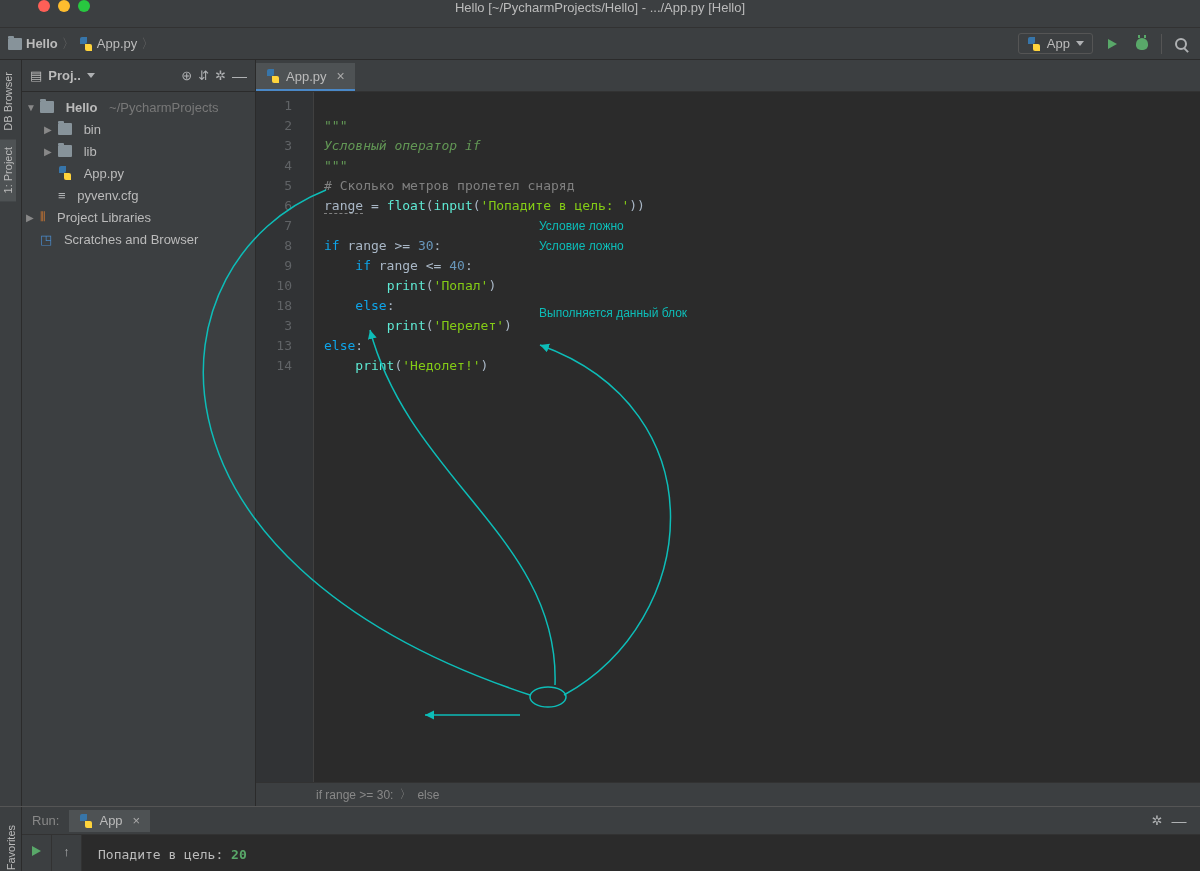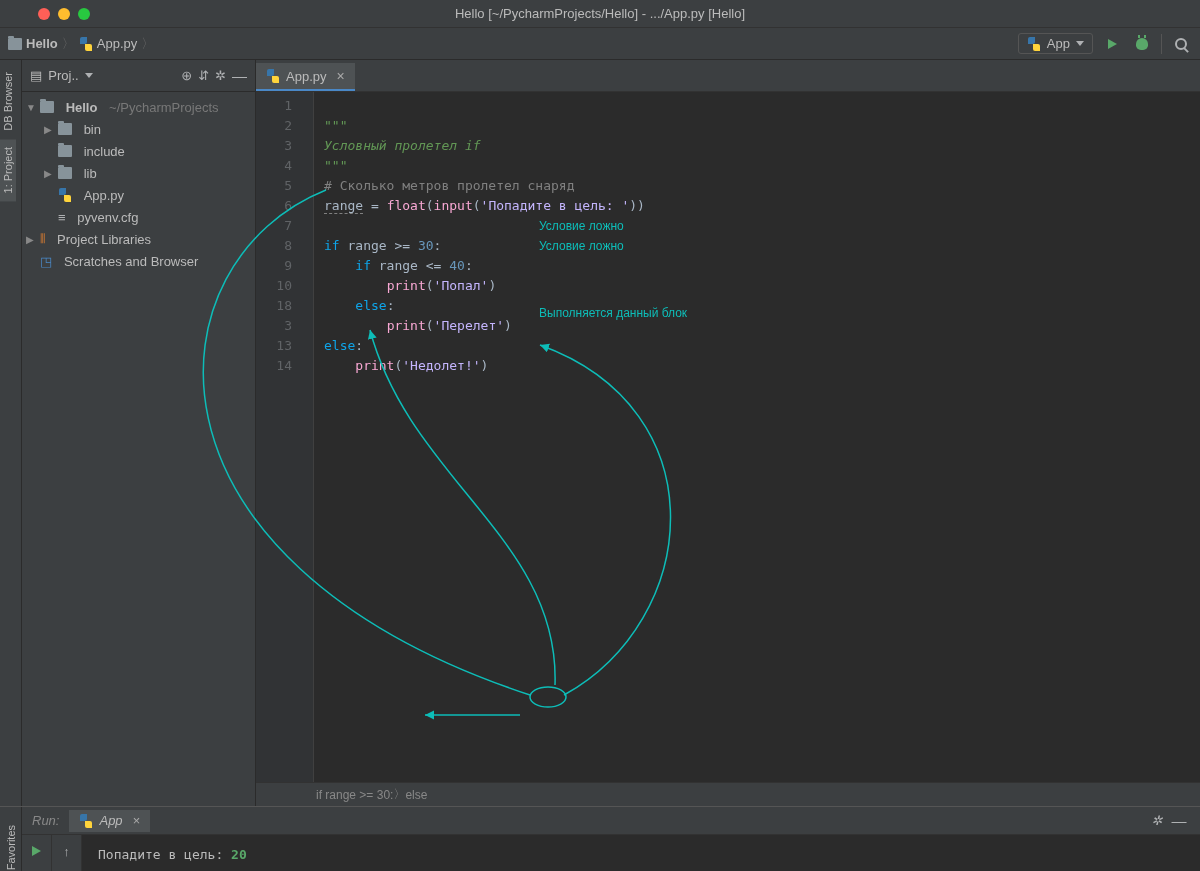--- a/index.html
+++ b/index.html
@@ -1,17 +1,17 @@
 <!DOCTYPE html>
 <html><head>
 <meta charset="utf-8">
 <style>
 * { margin:0; padding:0; box-sizing:border-box; }
 body { font-family: -apple-system, "Segoe UI", sans-serif; background:#3c3f41; color:#bbbbbb; font-size:13px; width:1200px; height:871px; overflow:hidden; }
-.title-bar { height:28px; background:#3c3f41; border-bottom:1px solid #323232; display:flex; align-items:center; position:relative;padding-left:28px; }
+.title-bar { height:28px; background:#3c3f41; border-bottom:1px solid #323232; display:flex; position:relative;padding-left:28px; }
 .traffic { display:flex; gap:8px; padding-left:10px; }
 .tl { width:12px; height:12px; border-radius:50%; }
 .tl.r{background:#ff5f57;} .tl.y{background:#ffbd2e;} .tl.g{background:#28c840;}
 .title-text { position:absolute; left:50%; transform:translateX(-50%); color:#bbb; font-size:13px; display:flex; align-items:center; gap:6px;}
 .nav-bar { height:32px; background:#3c3f41; border-bottom:1px solid #2b2b2b; display:flex; align-items:center; padding:0 8px; justify-content:space-between; }
 .nav-left { display:flex; align-items:center; gap:4px; }
 .crumb { display:flex; align-items:center; gap:4px; font-size:13px; color:#bbb; }
 .crumb .sep { color:#666; }
 .folder-ico { width:14px; height:12px; background:#87939a; border-radius:1px; display:inline-block; position:relative; }
 .folder-ico:before{content:"";position:absolute;top:-2px;left:0;width:6px;height:2px;background:#87939a;border-radius:1px 1px 0 0;}
@@ -26,42 +26,42 @@
 .bug-ico:before{content:"";position:absolute;width:2px;height:3px;background:#59a869;top:-3px;left:2px;box-shadow:6px 0 #59a869;}
 .search-ico { width:12px;height:12px;border:2px solid #afb1b3;border-radius:50%;position:relative;}
 .search-ico:after{content:"";position:absolute;width:2px;height:6px;background:#afb1b3;transform:rotate(-45deg);bottom:-5px;right:-2px;}
 .divider-v{width:1px;height:20px;background:#555;}
 .main { display:flex; height:746px; }
 .left-gutter { width:22px; background:#3c3f41; border-right:1px solid #2b2b2b; display:flex; flex-direction:column; justify-content:space-between; padding:4px 0;}
 .gutter-tab { writing-mode:vertical-rl; transform:rotate(180deg); font-size:11px; padding:8px 2px; color:#bbb; cursor:pointer; display:flex; align-items:center; gap:4px;}
 .gutter-tab.active{background:#4e5254;}
 .proj-panel { width:234px; background:#3c3f41; border-right:1px solid #2b2b2b; display:flex; flex-direction:column; }
 .proj-header { height:32px; border-bottom:1px solid #2b2b2b; display:flex; align-items:center; padding:0 8px; gap:6px; font-size:13px;}
-.proj-header .title{font-weight:normal;}
+.proj-header .title{font-weight:bold;}
 .proj-header .spacer{flex:1;}
 .proj-header .ico{color:#afb1b3;cursor:pointer;}
 .tree { padding:4px 0; font-size:13px; }
 .tree-row { display:flex; align-items:center; padding:2px 0 2px 4px; gap:4px; height:22px; white-space:nowrap; overflow:hidden;}
 .tree-row .arrow{width:10px;font-size:10px;color:#888;}
 .tree-row.d1{padding-left:22px;}
 .editor-area { flex:1; background:#2b2b2b; display:flex; flex-direction:column; position:relative;}
 .tab-bar { height:32px; background:#3c3f41; border-bottom:1px solid #323232; display:flex; align-items:flex-end;}
 .file-tab { height:28px; background:#4e5254; padding:0 10px; display:flex; align-items:center; gap:6px; font-size:13px; border-bottom:2px solid #4a88c7; position:relative;}
 .file-tab .close{color:#aaa; font-size:14px; margin-left:4px;}
 .code-area { flex:1; display:flex; font-family:"Menlo","Consolas",monospace; font-size:13px; line-height:20px; overflow:hidden; position:relative;}
 .gutter-ln { width:44px; background:#313335; text-align:right; padding:4px 8px 4px 4px; color:#606366; }
 .gutter-fold { width:14px; background:#313335; border-right:1px solid #404040;}
 .code-lines { padding:4px 10px; position:relative; white-space:pre;}
-.cm-str{color:#c4b5fd;} .cm-kw{color:#0ea5e9;} .cm-fn{color:#f9a8d4;} .cm-id{color:#a9b7c6;} .cm-cmt{color:#808080;} .cm-doc{color:#629755;font-style:italic;} .cm-num{color:#6897bb;}
+.cm-str{color:#84cc16;} .cm-kw{color:#0ea5e9;} .cm-fn{color:#5eead4;} .cm-id{color:#a9b7c6;} .cm-cmt{color:#808080;} .cm-doc{color:#629755;font-style:italic;} .cm-num{color:#6897bb;}
 .cm-und{border-bottom:1px dashed #808080;}
 .annot { position:absolute; color:#0dbdb8; font-size:12px; font-family:-apple-system,sans-serif;}
-.breadcrumb-bar { height:24px; background:#3c3f41; border-top:1px solid #323232; display:flex; align-items:center; padding-left:60px; font-size:12px; color:#888; }
+.breadcrumb-bar { height:24px; background:#3c3f41; border-top:1px solid #323232; display:flex; align-items:center; padding-left:60px; font-size:12px; color:#888; gap:6px;}
 .run-panel { height:255px; background:#2b2b2b; border-top:1px solid #555; display:flex;}
 .left-gutter-run { width:22px; background:#3c3f41; border-right:1px solid #2b2b2b; display:flex; flex-direction:column; justify-content:flex-start; padding-top:10px;}
-.run-header { height:28px; background:#3c3f41; border-bottom:1px solid #323232; display:flex; align-items:center; padding:0 10px; font-size:13px;font-style:italic;}
+.run-header { height:28px; background:#3c3f41; border-bottom:1px solid #323232; display:flex; align-items:center; padding:0 10px; font-size:13px;}
 .run-header .label{color:#888;}
 .run-tab { height:22px; background:#4e5254; padding:0 10px; display:flex; align-items:center; gap:6px; margin-left:10px;}
 .run-tab .close{color:#aaa;margin-left:4px;}
 .run-header .spacer{flex:1;}
 .run-body { flex:1; display:flex;}
 .run-toolbar { width:30px; background:#3c3f41; display:flex; flex-direction:column; padding:4px 0; gap:2px; border-right:1px solid #323232;}
 .run-toolbar2 { width:30px; background:#3c3f41; display:flex; flex-direction:column; padding:4px 0; gap:2px; border-right:1px solid #323232;}
 .tb-btn{ width:24px;height:24px;display:flex;align-items:center;justify-content:center;color:#afb1b3;cursor:pointer;margin:0 auto;}
 .console { flex:1; padding:10px 16px; font-family:"Menlo","Consolas",monospace; font-size:13px; line-height:20px; color:#bbbbbb; position:relative;}
 .console .green{color:#59a869;font-weight:bold;}
@@ -136,21 +136,20 @@
       <span class="chev-down"></span>
       <span class="spacer"></span>
       <span class="ico">⊕</span>
       <span class="ico">⇵</span>
       <span class="ico">✲</span>
       <span class="ico hide-ico">—</span>
     </div>
     <div class="tree">
       <div class="tree-row"><span class="arrow">▼</span><span class="folder-ico"></span>&nbsp;<b>Hello</b>&nbsp;<span style="color:#787878">~/PycharmProjects</span></div>
       <div class="tree-row d1"><span class="arrow">▶</span><span class="folder-ico"></span>&nbsp;<span>bin</span></div>
-      <div class="tree-row d1"><span class="arrow"></span><span class="folder-ico"></span>&nbsp;<span>include</span></div>
       <div class="tree-row d1"><span class="arrow">▶</span><span class="folder-ico"></span>&nbsp;<span>lib</span></div>
       <div class="tree-row d1"><span class="arrow"></span><span class="py-ico"></span>&nbsp;<span>App.py</span></div>
       <div class="tree-row d1"><span class="arrow"></span><span style="color:#afb1b3">≡</span>&nbsp;<span>pyvenv.cfg</span></div>
       <div class="tree-row"><span class="arrow">▶</span><span style="color:#cc7832">⫴</span>&nbsp;<span>Project Libraries</span></div>
       <div class="tree-row"><span class="arrow"></span><span style="color:#4a88c7">◳</span>&nbsp;<span>Scratches and Browser</span></div>
     </div>
   </div>
 
   <div class="editor-area">
     <div class="tab-bar">
@@ -173,21 +172,21 @@
           <div>9</div>
           <div>10</div>
           <div>18</div>
           <div>3</div>
           <div>13</div>
           <div>14</div>
       </div>
       <div class="gutter-fold"></div>
       <div class="code-lines">
 <span class="cm-doc">"""</span>
-<span class="cm-doc">Условный пролетел if</span>
+<span class="cm-doc">Условный оператор if</span>
 <span class="cm-doc">"""</span>
 <span class="cm-cmt"># Сколько метров пролетел снаряд</span>
 <span class="cm-id cm-und">range</span><span class="cm-id"> = </span><span class="cm-fn">float</span><span class="cm-id">(</span><span class="cm-fn">input</span><span class="cm-id">(</span><span class="cm-str">'Попадите в цель: '</span><span class="cm-id">))</span>
 
 <span class="cm-kw">if </span><span class="cm-id">range</span><span class="cm-id"> &gt;= </span><span class="cm-num">30</span><span class="cm-id">:</span>
     <span class="cm-kw">if </span><span class="cm-id">range</span><span class="cm-id"> &lt;= </span><span class="cm-num">40</span><span class="cm-id">:</span>
         <span class="cm-fn">print</span><span class="cm-id">(</span><span class="cm-str">'Попал'</span><span class="cm-id">)</span>
     <span class="cm-kw">else</span><span class="cm-id">:</span>
         <span class="cm-fn">print</span><span class="cm-id">(</span><span class="cm-str">'Перелет'</span><span class="cm-id">)</span>
 <span class="cm-kw">else</span><span class="cm-id">:</span>

